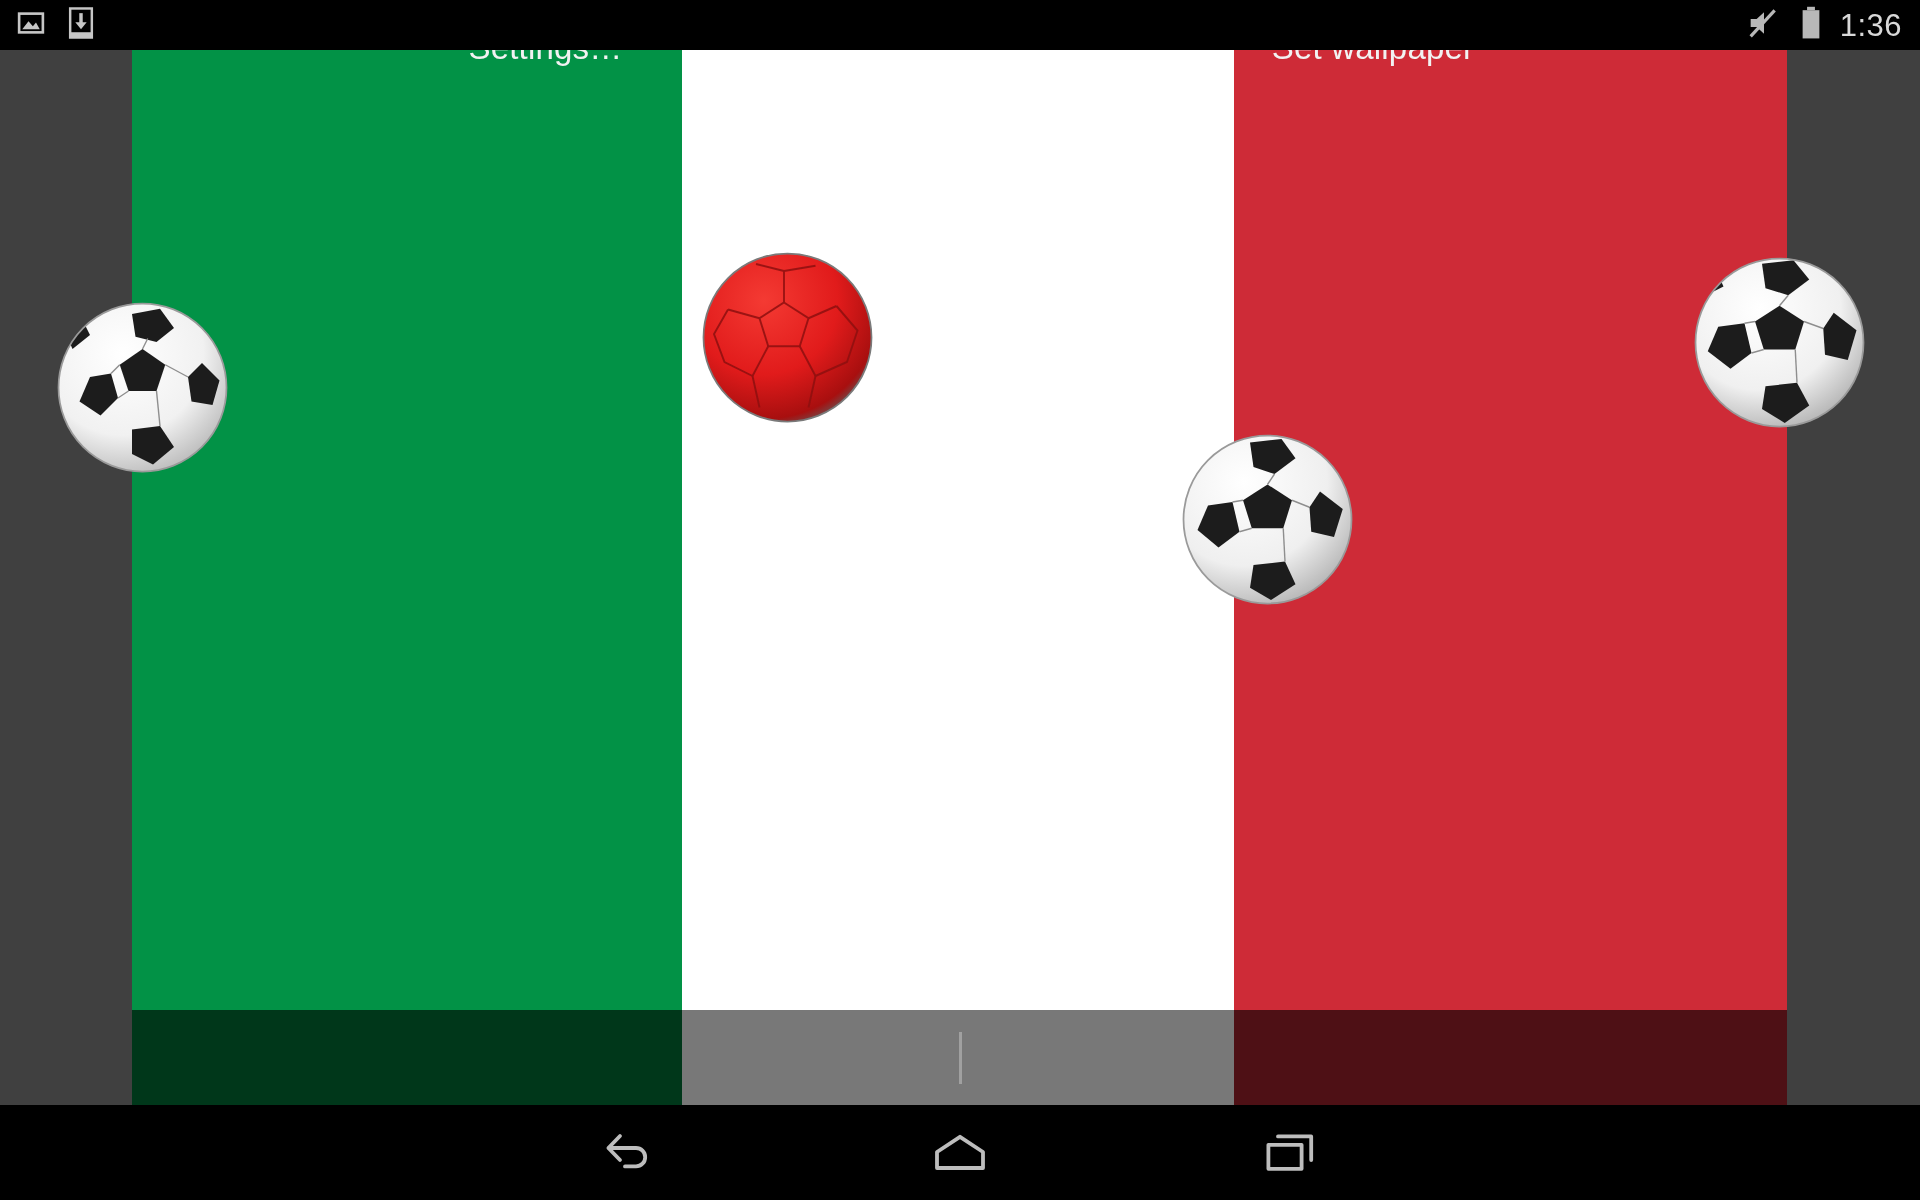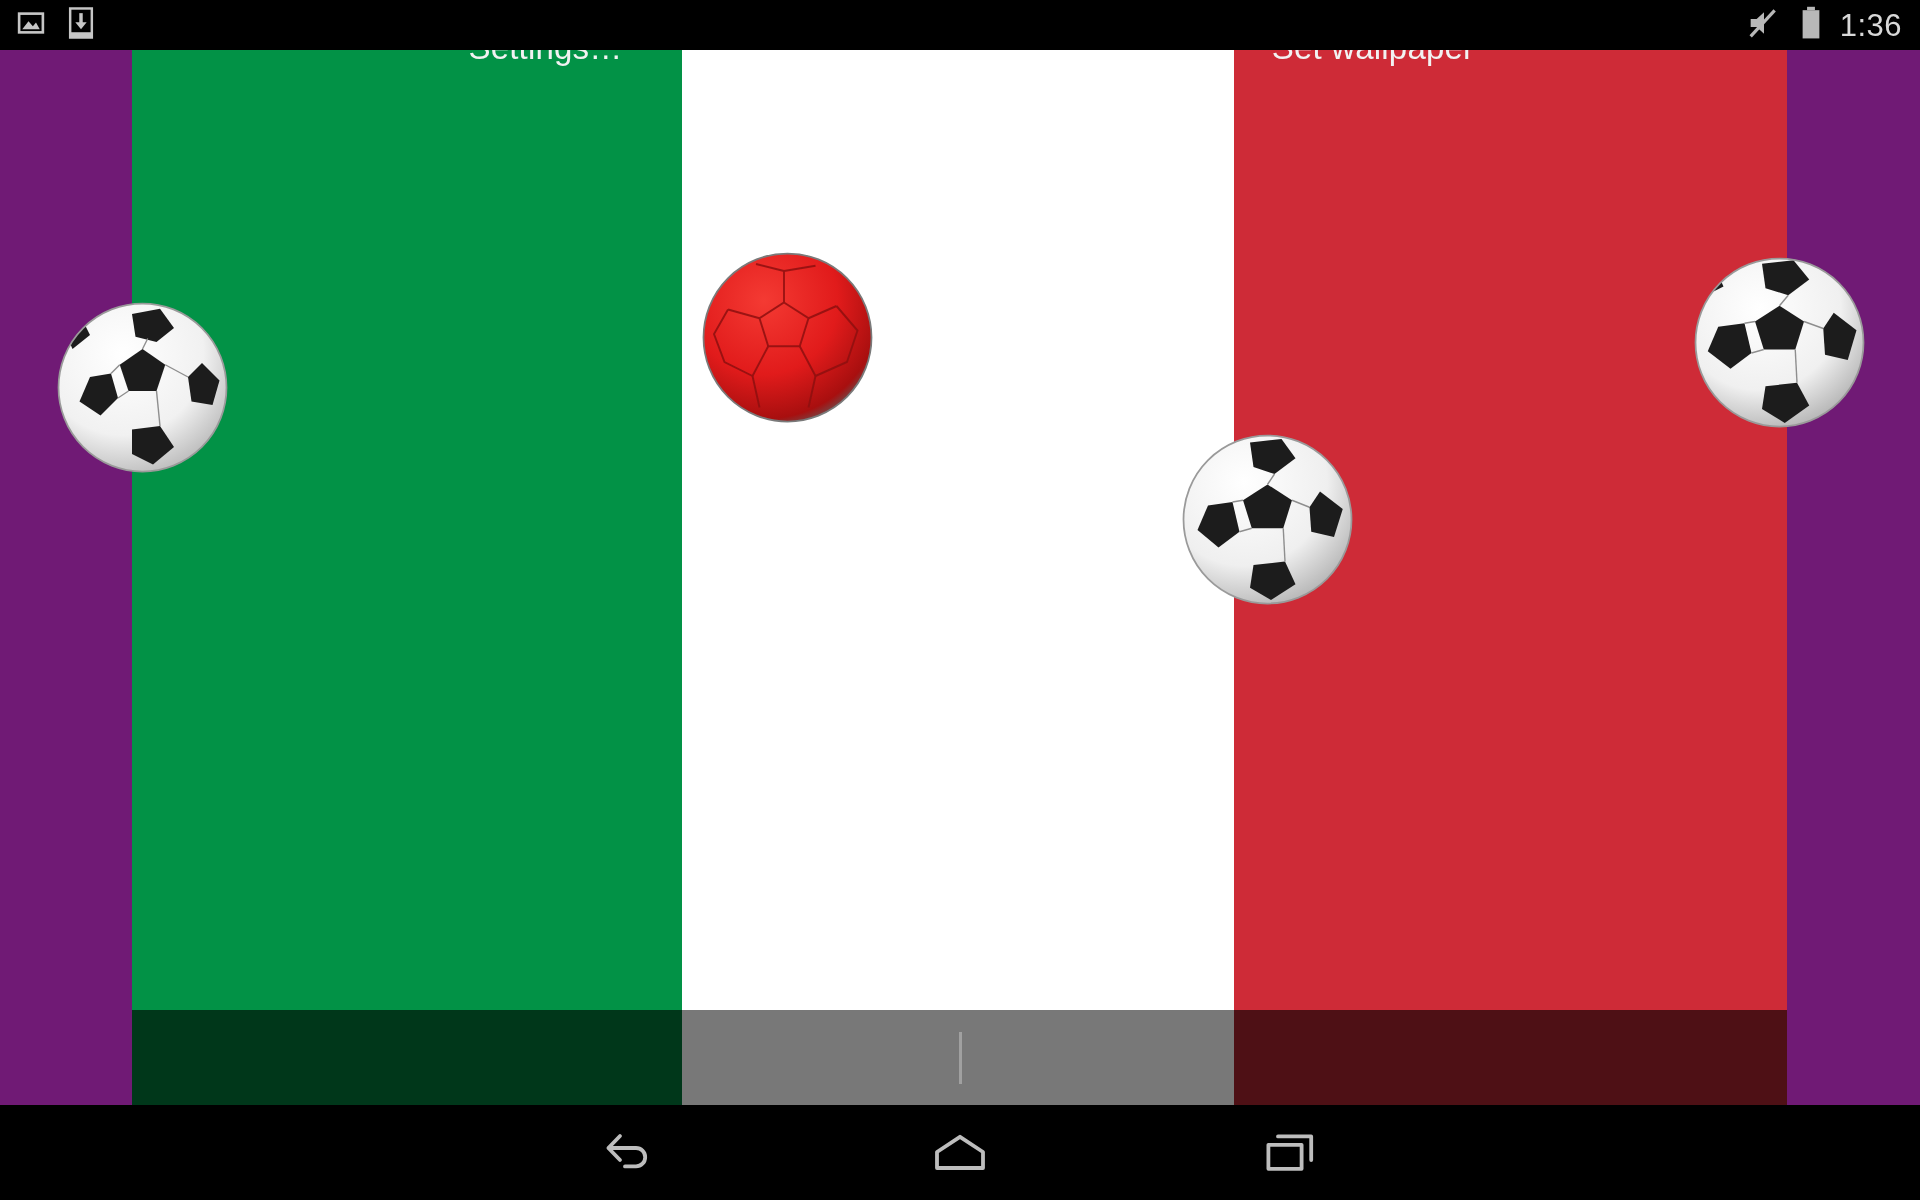--- a/index.html
+++ b/index.html
@@ -10,21 +10,21 @@
     width: 1920px;
     height: 1200px;
     overflow: hidden;
     font-family: "Liberation Sans", sans-serif;
   }
 
   #screen {
     position: relative;
     width: 1920px;
     height: 1200px;
-    background: #701a75;
+    background: #404040;
     overflow: hidden;
   }
 
   
   #status-bar {
     position: absolute;
     top: 0; left: 0;
     width: 1920px;
     height: 50px;
     background: #000;

